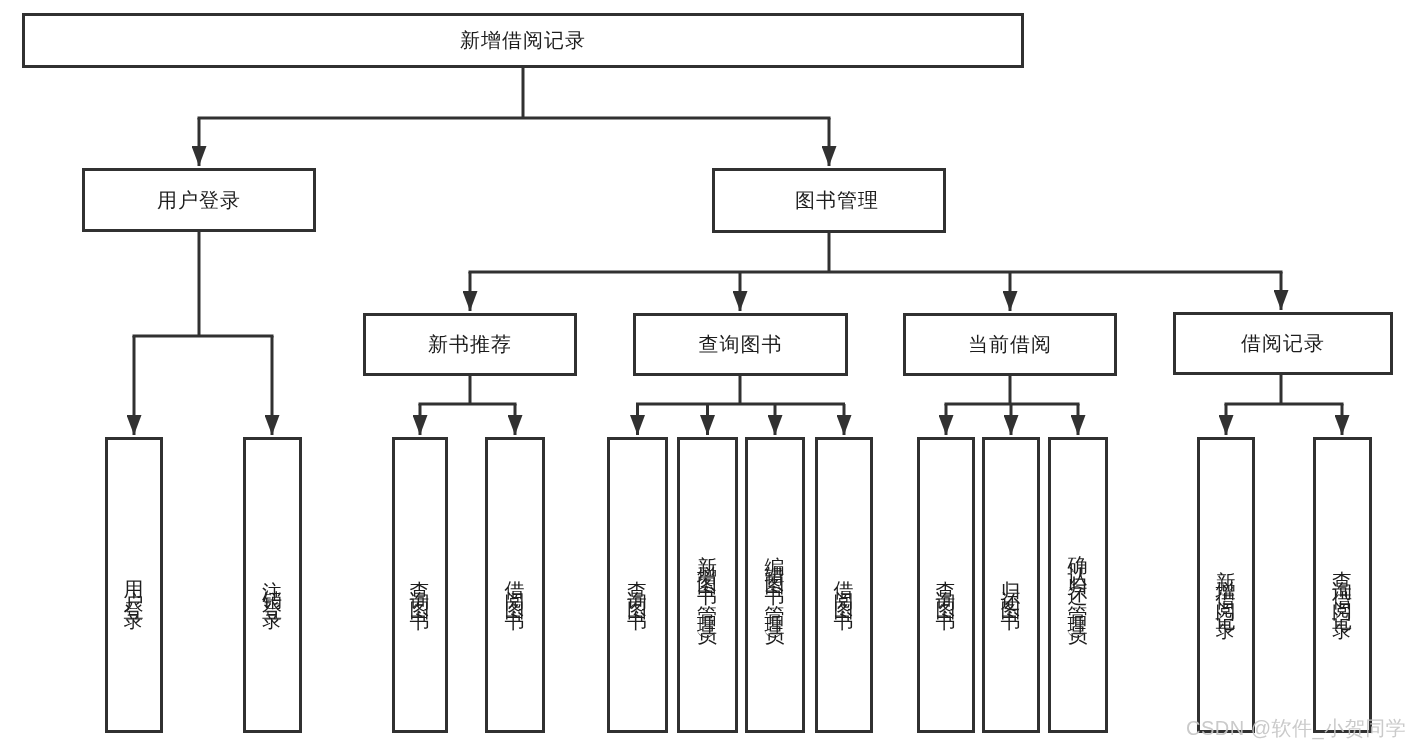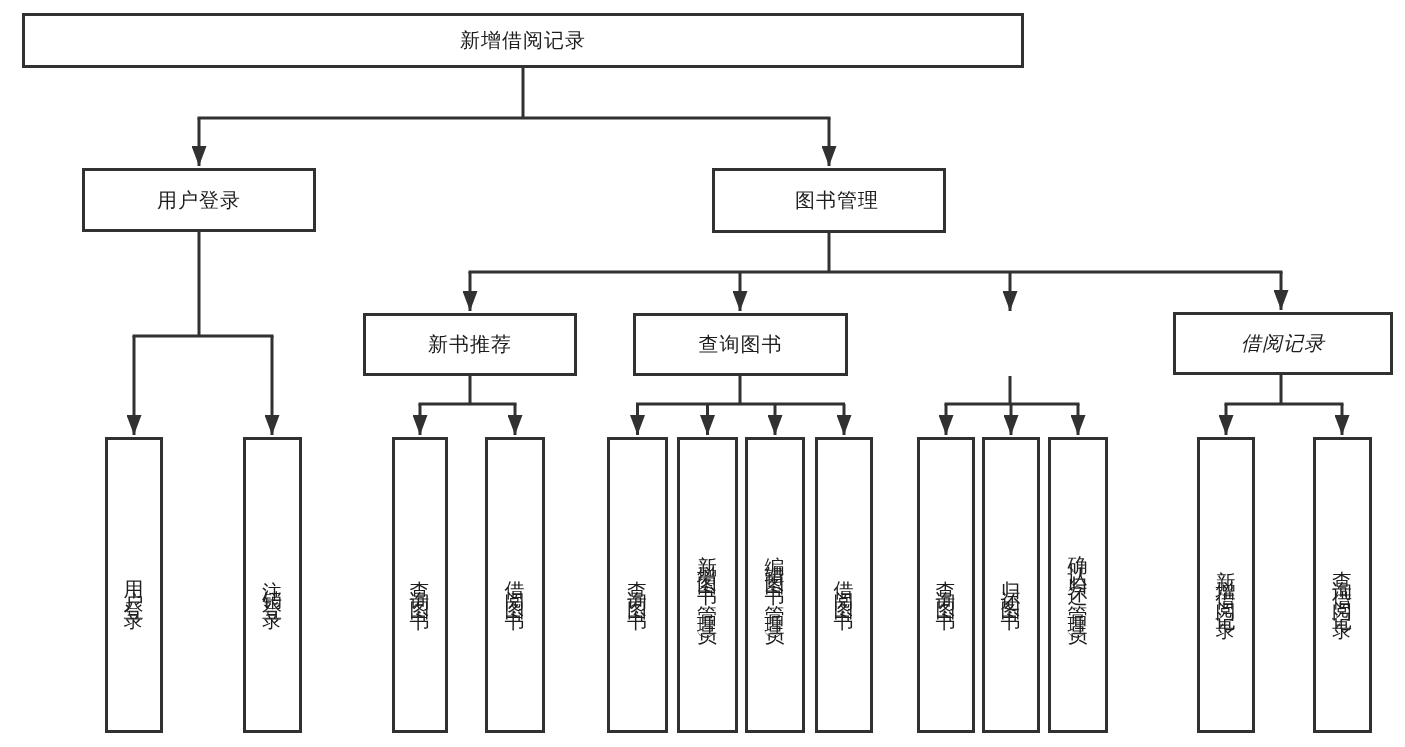--- a/index.html
+++ b/index.html
@@ -123,21 +123,24 @@
   <div class="node" style="left:712px; top:168px; width:234px; height:65px;padding-left:16px;">
     <span class="hlabel">图书管理</span>
   </div>
 
   <div class="node" style="left:363px; top:313px; width:214px; height:63px;">
     <span class="hlabel">新书推荐</span>
   </div>
   <div class="node" style="left:633px; top:313px; width:215px; height:63px;">
     <span class="hlabel">查询图书</span>
   </div>
-  <div class="node" style="left:1173px; top:312px; width:220px; height:63px;font-style:italic;">
+  <div class="node" style="left:903px; top:313px; width:214px; height:63px;">
+    <span class="hlabel">当前借阅</span>
+  </div>
+  <div class="node" style="left:1173px; top:312px; width:220px; height:63px;">
     <span class="hlabel">借阅记录</span>
   </div>
 
   <div class="node leaf" style="left:105px; width:58px;">
     <span class="vtext">用户登录</span>
   </div>
   <div class="node leaf" style="left:243px; width:59px;">
     <span class="vtext">注销登录</span>
   </div>
 
@@ -171,14 +174,15 @@
     <span class="vtext">确认归还（管理员）</span>
   </div>
 
   <div class="node leaf" style="left:1197px; width:58px;">
     <span class="vtext">新增借阅记录</span>
   </div>
   <div class="node leaf" style="left:1313px; width:59px;">
     <span class="vtext">查询借阅记录</span>
   </div>
 
+  <div class="watermark">CSDN @软件_小贺同学</div>
 
 </div>
 
 </body></html>

